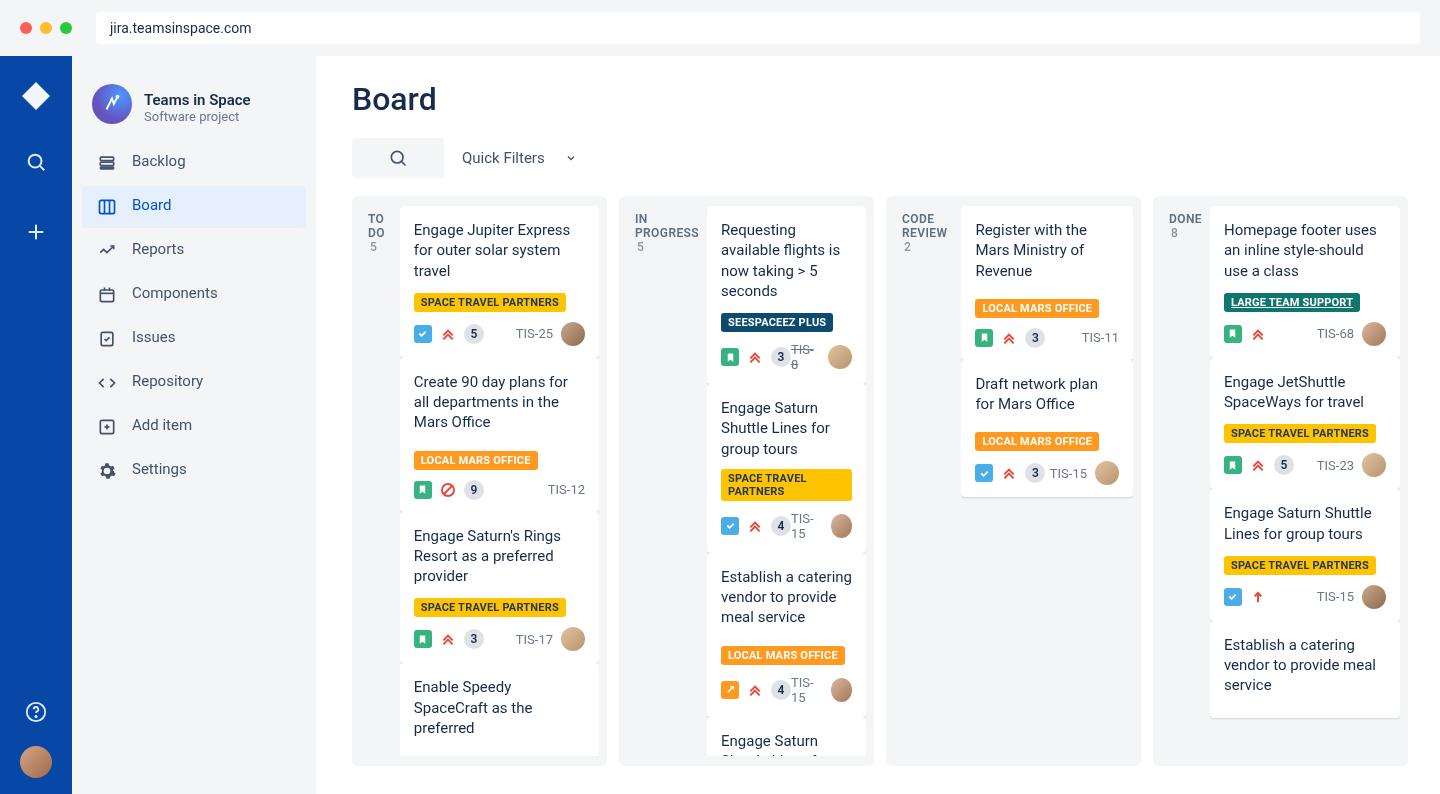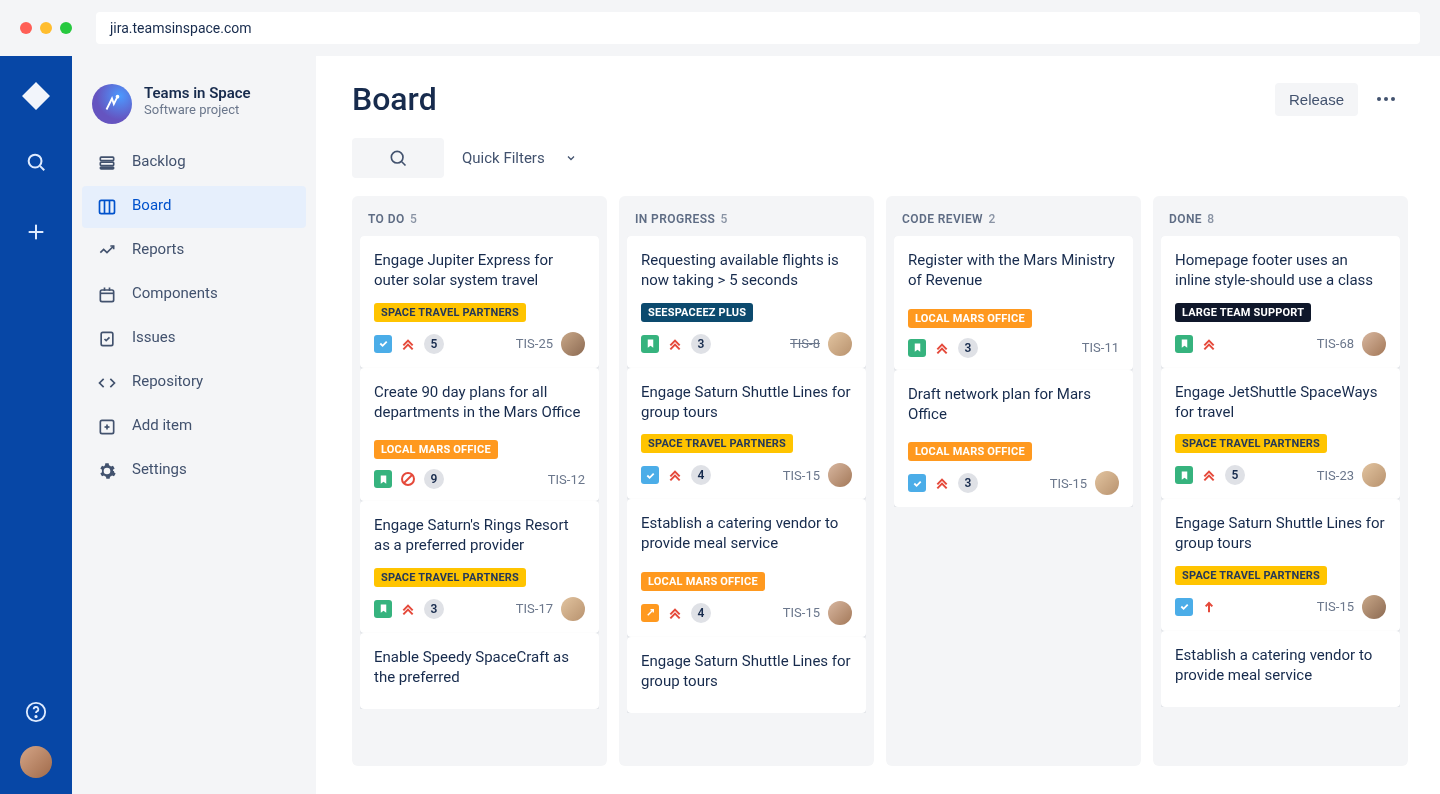--- a/index.html
+++ b/index.html
@@ -18,21 +18,21 @@
 
 
 .nav-rail { width: 72px; background: #0747A6; display: flex; flex-direction: column; align-items: center; padding-top: 24px; gap: 30px; position: relative; }
 .nav-rail .logo { width: 32px; height: 32px; color: #fff; }
 .nav-rail button { background: none; border: none; color: #DEEBFF; width: 40px; height: 40px; display: flex; align-items: center; justify-content: center; cursor: pointer; border-radius: 50%; }
 .nav-rail .bottom { position: absolute; bottom: 16px; display: flex; flex-direction: column; align-items: center; gap: 14px; }
 .nav-rail .avatar { width: 32px; height: 32px; border-radius: 50%; background: linear-gradient(135deg,#d4a587,#a06a4a); }
 
 
 .sidebar { width: 244px; background: #F4F5F7; padding: 22px 10px; }
-.project-header { display: flex; align-items: flex-start; gap: 12px; padding: 6px 10px 18px; }
+.project-header { display: flex; align-items: flex-end; gap: 12px; padding: 6px 10px 18px; }
 .project-avatar { width: 40px; height: 40px; border-radius: 50%; background: radial-gradient(circle at 70% 30%, #4C9AFF 0%, #6554C0 60%); display: flex; align-items: center; justify-content: center; }
 .project-avatar svg { width: 22px; height: 22px; }
 .project-title { font-size: 15px; font-weight: 600; color: #172B4D; }
 .project-sub { font-size: 13px; color: #6B778C; }
 
 .side-nav { display: flex; flex-direction: column; gap: 2px; }
 .side-item { display: flex; align-items: flex-start; gap: 14px; padding: 10px 14px; border-radius: 4px; cursor: pointer; color: #42526E; font-size: 15px; }
 .side-item.active { background: #E6EFFC; color: #0052CC; }
 .side-item .icn { width: 22px; height: 22px; display: flex; align-items: center; justify-content: center; color: inherit; }
 
@@ -43,33 +43,33 @@
 .header-actions { display: flex; align-items: center; gap: 10px; }
 .release-btn { background: #F4F5F7; border: none; padding: 8px 14px; border-radius: 4px; font-size: 15px; color: #42526E; cursor: pointer; }
 .more-btn { background: none; border: none; padding: 6px; cursor: pointer; color: #42526E; }
 
 .toolbar { display: flex; align-items: center; gap: 18px; margin-bottom: 18px; }
 .search-box { width: 92px; height: 40px; background: #F4F5F7; border-radius: 4px; display: flex; align-items: center; justify-content: center; color: #42526E; }
 .quick-filters { display: flex; align-items: center; gap: 20px; font-size: 15px; color: #42526E; cursor: pointer; }
 
 
 .board { display: flex; gap: 12px; height: calc(100% - 120px); }
-.column { flex: 1; min-width: 255px; background: #F4F5F7; border-radius: 6px; padding: 10px 8px; display: flex; flex-direction: column; overflow: hidden; }
+.column { flex: 1; min-width: 255px; background: #F4F5F7; border-radius: 6px; padding: 10px 8px; display: flex; flex-direction: row; overflow: hidden; }
 .col-header { font-size: 12px; font-weight: 600; color: #5E6C84; letter-spacing: 0.4px; text-transform: uppercase; padding: 6px 8px 10px; }
 .col-header .count { color: #8993A4; font-weight: 500; margin-left: 2px; }
 .cards { display: flex; flex-direction: column; gap: 0; overflow-y: hidden; }
 
 
 .card { background: #fff; border-radius: 4px; padding: 14px 14px 12px; box-shadow: 0 1px 2px rgba(9,30,66,0.15); cursor: pointer; }
 .card-title { font-size: 15px; line-height: 1.35; color: #172B4D; margin-bottom: 10px; }
 .label { display: inline-block; font-size: 11px; font-weight: 700; padding: 3px 7px; border-radius: 3px; margin-bottom: 10px; letter-spacing: 0.2px; }
 .label.orange { background: #FF991F; color: #fff; margin-top: 8px; }
 .label.teal { background: #0c4a6e; color: #fff; }
 .label.yellow { background: #FFC400; color: #253858; }
-.label.purple { background: #0f172a; color: #fff; }
+.label.purple { background: #0f766e; color: #fff; text-decoration: underline; }
 
 .card-footer { display: flex; align-items: center; justify-content: space-between; }
 .footer-left { display: flex; align-items: center; gap: 8px; }
 .type-icon { width: 18px; height: 18px; border-radius: 3px; display: flex; align-items: center; justify-content: center; }
 .type-icon.task { background: #4BADE8; }
 .type-icon.story { background: #36B37E; }
 .type-icon.change { background: #FF991F; }
 .type-icon svg { width: 11px; height: 11px; }
 .priority-icon { width: 16px; height: 16px; display: flex; align-items: center; justify-content: center; }
 .badge { min-width: 20px; height: 20px; padding: 0 6px; background: #DFE1E6; border-radius: 10px; font-size: 12px; font-weight: 600; color: #172B4D; display: flex; align-items: center; justify-content: center; }
@@ -217,30 +217,20 @@
             </svg>
           </span>
           <span>Settings</span>
         </div>
       </div>
   </div>
 
   <div class="main">
     <div class="page-header">
       <h1 class="page-title">Board</h1>
-      <div class="header-actions">
-        <button class="release-btn">Release</button>
-        <button class="more-btn">
-          <svg width="24" height="24" viewBox="0 0 24 24" fill="currentColor">
-              <circle cx="5" cy="12" r="2"></circle>
-              <circle cx="12" cy="12" r="2"></circle>
-              <circle cx="19" cy="12" r="2"></circle>
-            </svg>
-        </button>
-      </div>
     </div>
 
     <div class="toolbar">
       <div class="search-box">
         <svg width="20" height="20" viewBox="0 0 24 24" fill="none" stroke="currentColor" stroke-width="2">
             <circle cx="11" cy="11" r="7"></circle>
             <line x1="21" y1="21" x2="16.5" y2="16.5"></line>
           </svg>
       </div>
       <div class="quick-filters">

